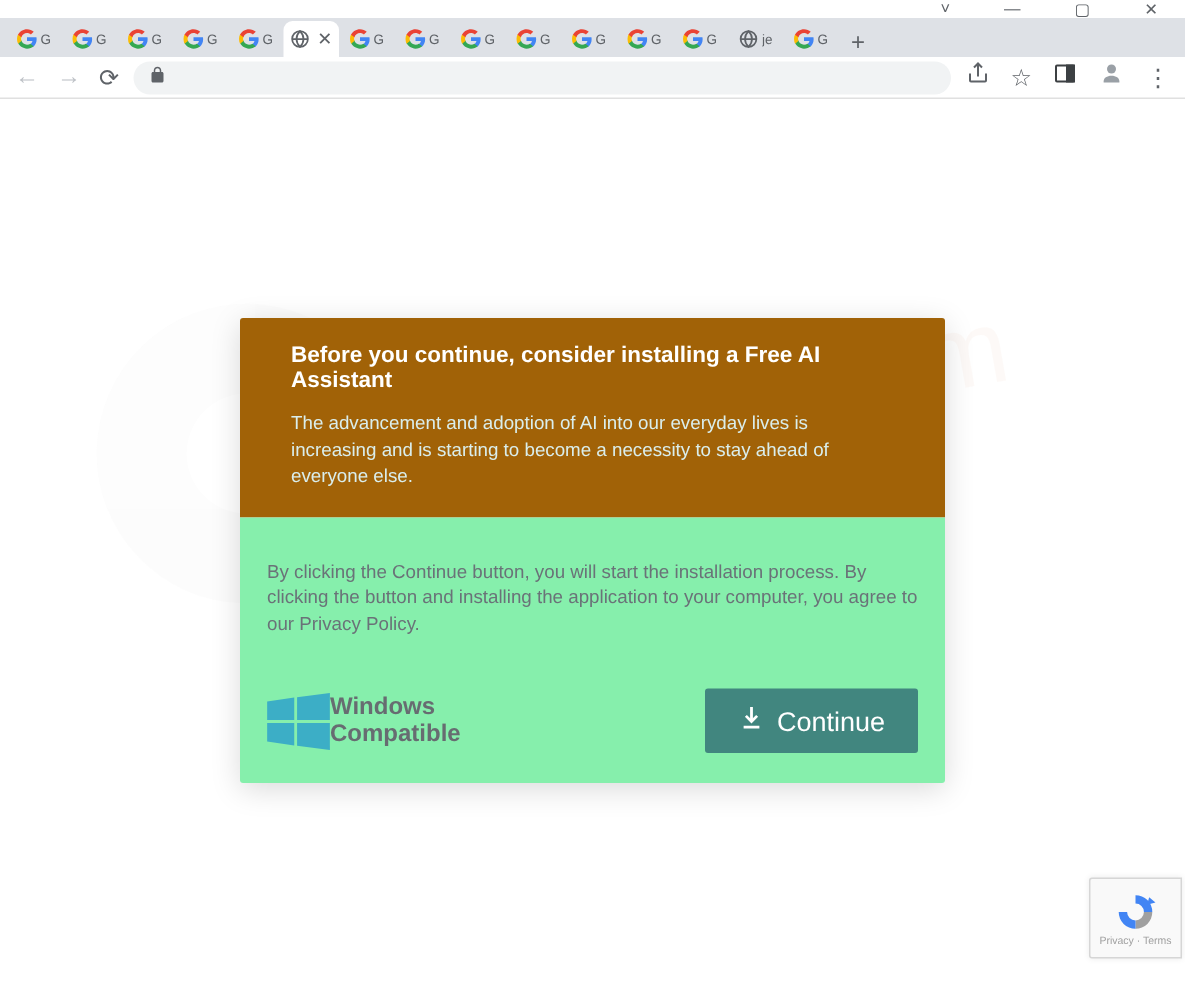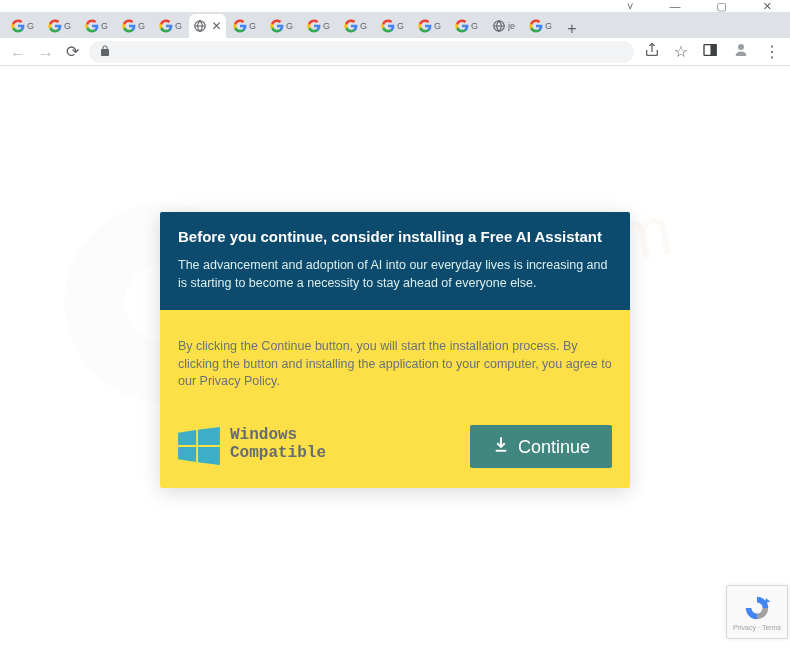--- a/index.html
+++ b/index.html
@@ -84,57 +84,55 @@
       position: absolute;
       left: 160px;
       top: 146px;
       width: 470px;
       background: #fff;
       box-shadow: 0 4px 20px rgba(0,0,0,0.15);
       border-radius: 2px;
       overflow: hidden;
     }
     .card-top {
-      background: #0c4a6e;
-      padding: 16px 18px 18px;
+      background: #a16207;
+      padding: 16px 34px 18px;
       color: #fff;
     }
     .card-heading {
       font-size: 15px;
       font-weight: bold;
       margin-bottom: 12px;
       color: #fff;
     }
     .card-p {
       font-size: 12.5px;
       line-height: 1.4;
       margin-bottom: 4px;
       color: #daeeec;
     }
     .card-p:last-child { margin-bottom: 0; }
     .card-bottom {
-      background: #fde047;
+      background: #86efac;
       padding: 28px 18px 20px;
     }
     .terms {
       font-size: 12.5px;
       line-height: 1.4;
       color: #6a7278;
       margin-bottom: 34px;
     }
     .action-row {
       display: flex;
       align-items: center;
       justify-content: space-between;
     }
     .compat {
       display: flex;
-      align-items: flex-start;
-      gap: 10px;
-      font-family: Liberation Mono, monospace;
+      align-items: center;
     }
     .win-logo { width: 42px; height: 38px; }
     .compat-text {
       font-size: 16px;
       font-weight: 600;
       line-height: 1.1;
       color: #676c71;
     }
     .continue-btn {
       background: #41867f;

